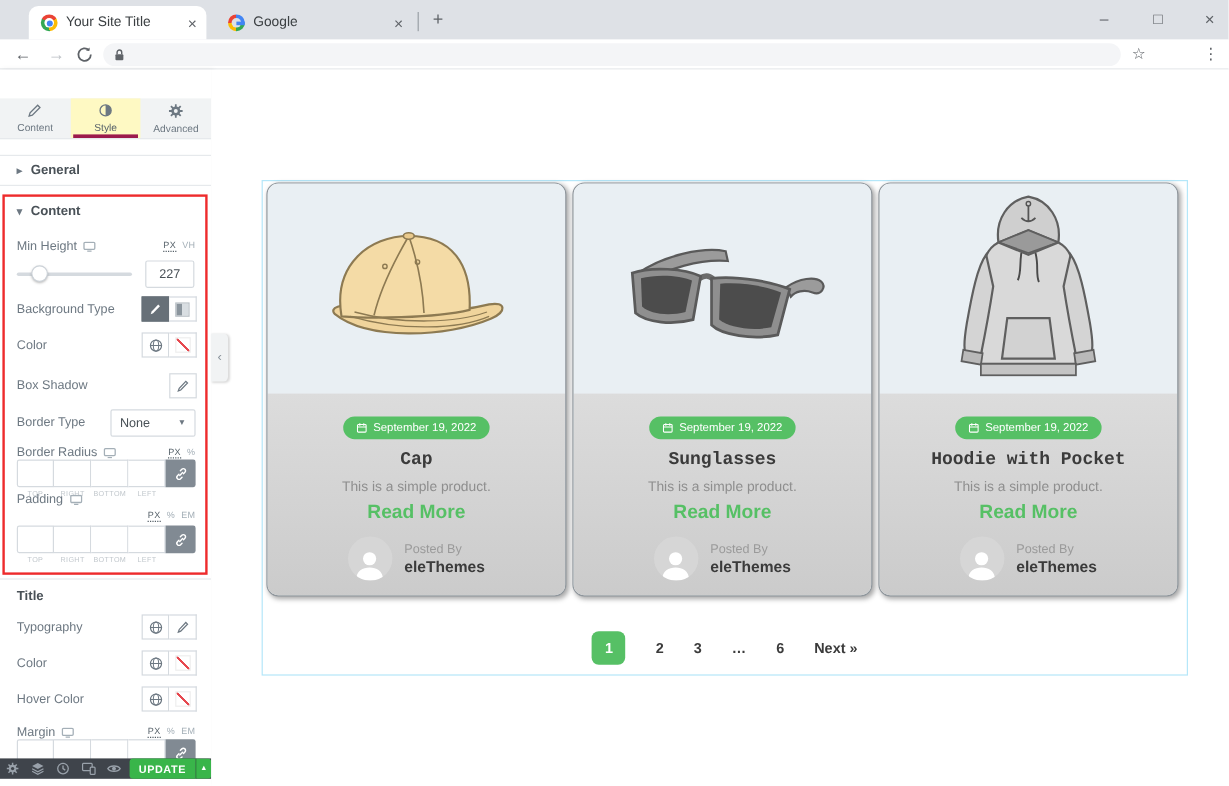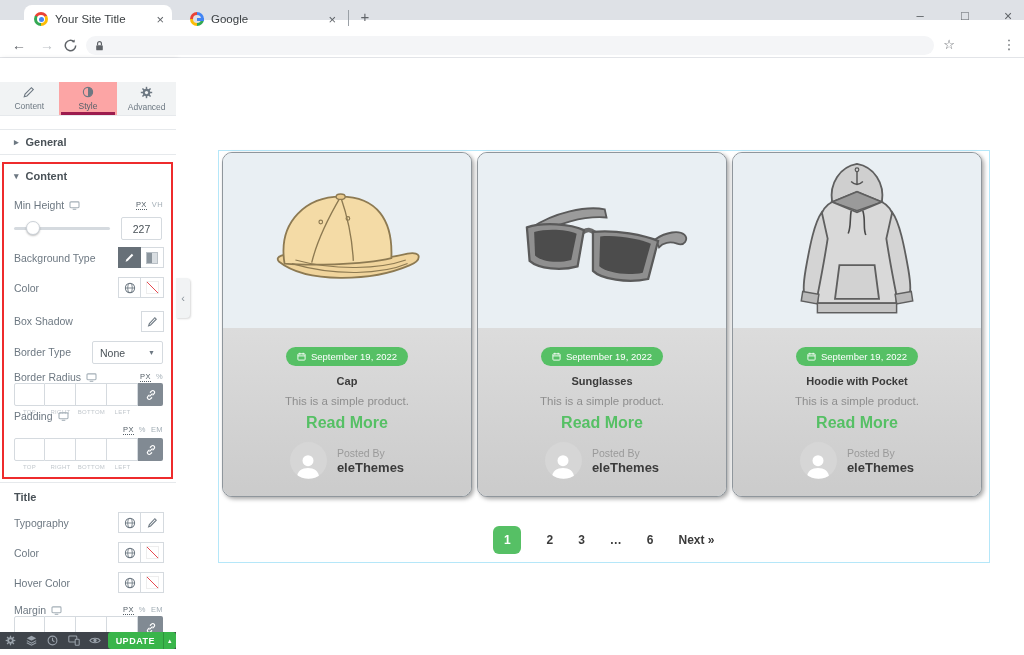--- a/index.html
+++ b/index.html
@@ -1,20 +1,20 @@
 <!DOCTYPE html>
 <html><head>
 <meta charset="utf-8">
 <style>
   * { box-sizing: border-box; margin: 0; padding: 0; }
   body { font-family: "Liberation Sans", sans-serif; }
   .stage { position: relative; width: 1024px; height: 655px; overflow: hidden; background: #fff; }
 
   
-  .titlebar { position: absolute; left: 0; top: 0; width: 1024px; height: 20px; background: #dee1e6; }
+  .titlebar { position: absolute; left: 0; top: 0; width: 1024px; height: 33px; background: #dee1e6; }
   .tab { position: absolute; top: 5px; height: 28px; display: flex; align-items: center; gap: 7px; padding: 0 8px 0 10px; font-size: 11.5px; color: #3c4043; }
   .tab.active { background: #fff; border-radius: 8px 8px 0 0; }
   .tab .title { flex: 1; white-space: nowrap; overflow: hidden; }
   .tab .x { color: #5f6368; font-size: 13px; cursor: default; }
   .fav { width: 14px; height: 14px; border-radius: 50%; position: relative; flex: 0 0 14px; }
   .fav.chrome { background: conic-gradient(from -60deg, #ea4335 0 33%, #fbbc05 0 66%, #34a853 0 100%); }
   .fav.chrome::before { content: ""; position: absolute; inset: 3px; background: #fff; border-radius: 50%; }
   .fav.chrome::after { content: ""; position: absolute; inset: 4.5px; background: #4285f4; border-radius: 50%; }
   .fav.google { background: conic-gradient(#4285f4 0 25%, #34a853 0 50%, #fbbc05 0 75%, #ea4335 0 100%); }
   .fav.google::before { content: ""; position: absolute; inset: 3px; background: #dee1e6; border-radius: 50%; }
@@ -31,21 +31,21 @@
   
   .panel { position: absolute; left: 0; top: 58px; width: 176px; height: 597px; background: #fff; box-shadow: 2px 0 5px rgba(0,0,0,.08); }
   .panel-header { position: absolute; left: 0; top: 0; width: 176px; height: 24px; background: #8a1b41; display: flex; align-items: center; }
   .ham { width: 28px; height: 24px; background: #7c1739; display: flex; flex-direction: column; justify-content: center; align-items: center; gap: 2.5px; }
   .ham i { display: block; width: 13px; height: 2px; background: #fff; border-radius: 1px; }
   .panel-title { flex: 1; text-align: center; color: #fff; font-size: 12px; font-weight: bold; }
   .apps-grid { width: 13px; height: 13px; margin-right: 8px; display: grid; grid-template-columns: repeat(3,1fr); gap: 1.5px; }
   .apps-grid i { background: #fff; border-radius: 1px; }
   .panel-tabs { position: absolute; left: 0; top: 24px; width: 176px; height: 34px; display: flex; background: #f1f3f4; border-bottom: 1px solid #e6e9ec; }
   .ptab { flex: 1; display: flex; flex-direction: column; align-items: center; justify-content: center; gap: 3px; color: #6d7882; font-size: 8.5px; position: relative; }
-  .ptab.active { background: #fca5a5; color: #556068; }
+  .ptab.active { background: #fef9c3; color: #556068; }
   .ptab.active::after { content: ""; position: absolute; left: 2px; right: 2px; bottom: 0; height: 3px; background: #9c1b4d; }
   .ptab svg { color: #6d7882; }
   .sec-row { position: absolute; left: 0; width: 176px; height: 26px; border-top: 1px solid #e6e9ec; border-bottom: 1px solid #e6e9ec; display: flex; align-items: center; padding-left: 14px; gap: 7px; font-size: 11px; font-weight: bold; color: #495157; background: #fff; }
   .annotation { position: absolute; left: 2px; top: 104px; width: 171px; height: 317px; border: 2px solid #ee2b2c; pointer-events: none; z-index: 5; }
   .ctl-label { position: absolute; left: 14px; font-size: 10.5px; color: #6d7882; display: flex; align-items: center; gap: 5px; }
   .units { position: absolute; right: 13px; font-size: 7.5px; color: #a4afb7; letter-spacing: .4px; display: flex; gap: 5px; }
   .units .on { color: #556068; border-bottom: 1px dotted #556068; }
   .slider-track { position: absolute; left: 14px; width: 96px; height: 3px; background: #d5dadf; border-radius: 2px; }
   .slider-handle { position: absolute; width: 14px; height: 14px; border-radius: 50%; background: #fff; border: 1px solid #ccd2d8; box-shadow: 0 1px 2px rgba(0,0,0,.25); }
   .num-input { position: absolute; left: 121px; width: 41px; height: 23px; border: 1px solid #d5dadf; border-radius: 2px; font-size: 10.5px; color: #495157; text-align: center; font-family: "Liberation Sans", sans-serif; }
@@ -71,21 +71,21 @@
   .update-caret { width: 15px; height: 17px; background: #39b54a; border-left: 1px solid rgba(0,0,0,.18); border-radius: 0 3px 3px 0; color: #fff; font-size: 6px; display: flex; align-items: center; justify-content: center; }
   .collapse-handle { position: absolute; left: 176px; top: 278px; width: 14px; height: 40px; background: #f1f3f4; border-radius: 0 4px 4px 0; box-shadow: 1px 1px 2px rgba(0,0,0,.15); color: #8a939b; font-size: 11px; display: flex; align-items: center; justify-content: center; z-index: 4; }
 
   
   .canvas { position: absolute; left: 176px; top: 58px; width: 848px; height: 597px; background: #fff; }
   .section-outline { position: absolute; left: 42px; top: 92px; width: 772px; height: 413px; border: 1px solid #b5e7f9; pointer-events: none; }
   .card { position: absolute; top: 94px; width: 250px; height: 345px; border: 1px solid #8f969c; border-radius: 10px; overflow: hidden; box-shadow: 2px 2px 4px rgba(0,0,0,.35); background: #e9eff3; }
   .card-img { height: 175px; background: #e9eff3; display: flex; align-items: center; justify-content: center; }
   .card-body { height: 170px; background: linear-gradient(#dcdcdc, #cbcbcb); display: flex; flex-direction: column; align-items: center; }
   .date-badge { margin-top: 19px; height: 19px; background: #56c065; border-radius: 10px; color: #fff; font-size: 9.5px; display: flex; align-items: center; gap: 5px; padding: 0 11px; }
-  .card-title { margin-top: 9px; font-size: 11px; font-weight: bold; color: #3b3b3b; }
+  .card-title { margin-top: 9px; font-size: 15px; font-weight: bold; color: #3b3b3b; font-family: Liberation Mono, monospace; }
   .card-desc { margin-top: 8px; font-size: 11.5px; color: #8e8e8e; }
   .read-more { margin-top: 7px; font-size: 16px; font-weight: bold; color: #56c065; }
   .author { margin-top: 10px; display: flex; align-items: center; gap: 10px; }
   .avatar { width: 37px; height: 37px; border-radius: 50%; background: #d6d6d6; overflow: hidden; display: flex; align-items: flex-end; justify-content: center; }
   .posted-by { font-size: 10.5px; color: #9a9a9a; }
   .author-name { font-size: 13px; font-weight: bold; color: #3b3b3b; margin-top: 1px; }
   .pagination { position: absolute; left: 42px; top: 468px; width: 772px; display: flex; align-items: center; justify-content: center; gap: 25px; }
   .page { font-size: 12px; font-weight: bold; color: #3b3b3b; }
   .page.active { width: 28px; height: 28px; background: #56c065; color: #fff; border-radius: 6px; display: flex; align-items: center; justify-content: center; }
   .page-next { font-size: 12px; font-weight: bold; color: #3b3b3b; }

